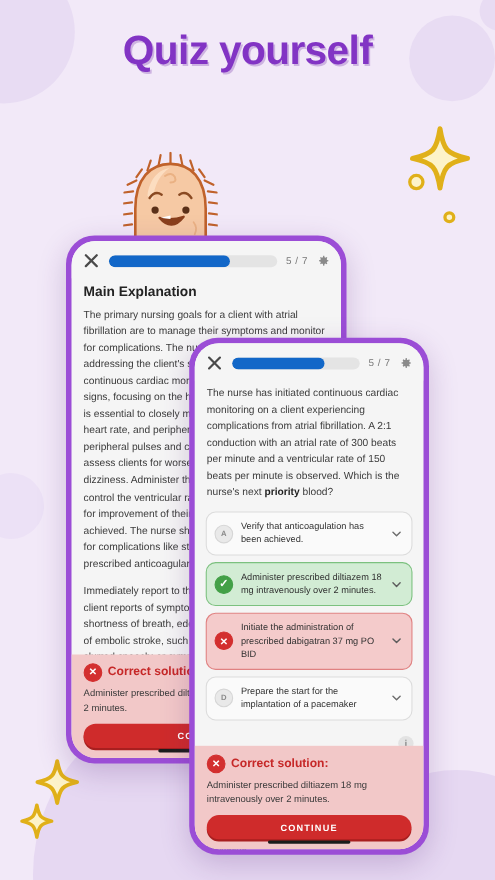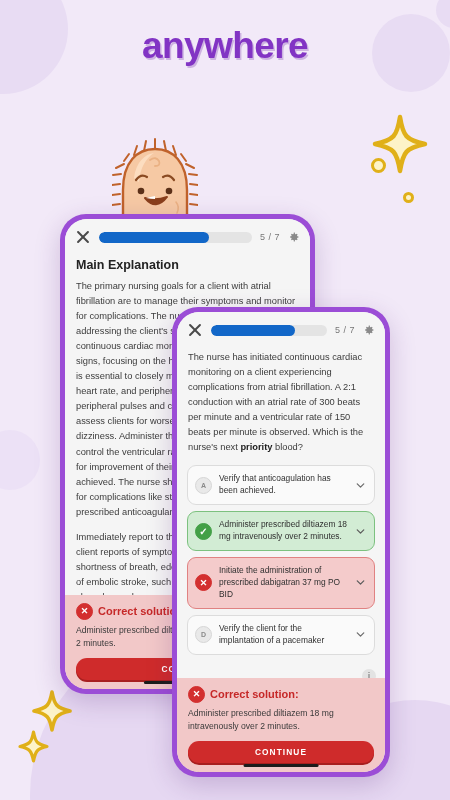--- a/index.html
+++ b/index.html
@@ -145,21 +145,21 @@
 <div class="bg">
   <div class="blob blob-topleft"></div>
   <div class="blob blob-topmid"></div>
   <div class="blob blob-topright"></div>
   <div class="blob blob-midleft"></div>
   <div class="blob blob-botleft"></div>
   <div class="blob blob-botright"></div>
 </div>
 
 <div class="headline">
-  <span class="l2">anywhere</span>
+  <span>Quiz yourself</span>
 </div>
 
 <svg class="spark" style="left:372px; top:114px;" width="56" height="60" viewBox="0 0 56 60">
   <path d="M28 3 C31 22 34 26 53 30 C34 34 31 38 28 57 C25 38 22 34 3 30 C22 26 25 22 28 3 Z" fill="#fdf3c8" stroke="#e0b019" stroke-width="4.5" stroke-linejoin="round"></path>
 </svg>
 <div class="ring" style="left:371px; top:158px; width:15px; height:15px;"></div>
 <div class="ring" style="left:403px; top:192px; width:11px; height:11px;"></div>
 
 <svg class="spark" style="left:32px; top:690px;" width="40" height="42" viewBox="0 0 40 42">
   <path d="M20 2 C22.4 15 24.6 18 38 21 C24.6 24 22.4 27 20 40 C17.6 27 15.4 24 2 21 C15.4 18 17.6 15 20 2 Z" fill="#fdf3c8" stroke="#e0b019" stroke-width="3.6" stroke-linejoin="round"></path>
@@ -274,21 +274,21 @@
       <div class="opt wrong">
         <div class="badge no">✕</div>
         <div class="opt-text">Initiate the administration of prescribed dabigatran 37 mg PO BID</div>
         <svg class="chev" viewBox="0 0 24 24" fill="none" stroke="#5d5d5d" stroke-width="2.4" stroke-linecap="round" stroke-linejoin="round">
             <path d="M6 9l6 6 6-6"></path>
           </svg>
       </div>
 
       <div class="opt">
         <div class="badge">D</div>
-        <div class="opt-text">Verify the client for the implantation of a pacemaker</div>
+        <div class="opt-text">Prepare the start for the implantation of a pacemaker</div>
         <svg class="chev" viewBox="0 0 24 24" fill="none" stroke="#6d6d6d" stroke-width="2.4" stroke-linecap="round" stroke-linejoin="round">
             <path d="M6 9l6 6 6-6"></path>
           </svg>
       </div>
 
     </div>
 
     <div style="position:relative; height:16px;">
       <div class="info-dot" style="top:2px;">i</div>
     </div>

